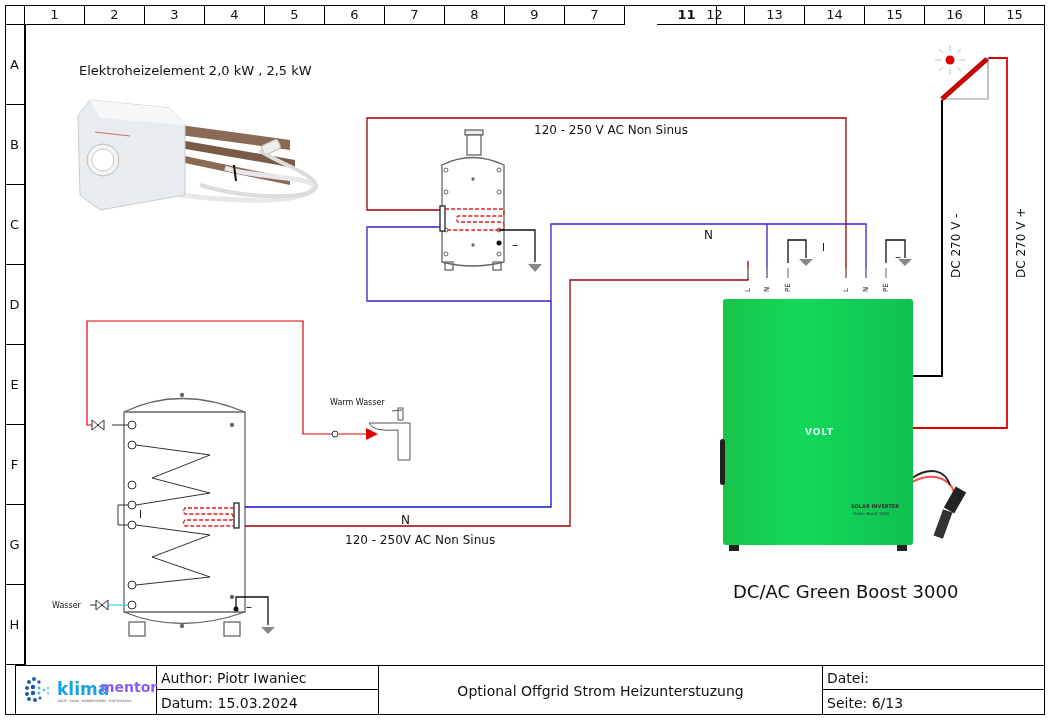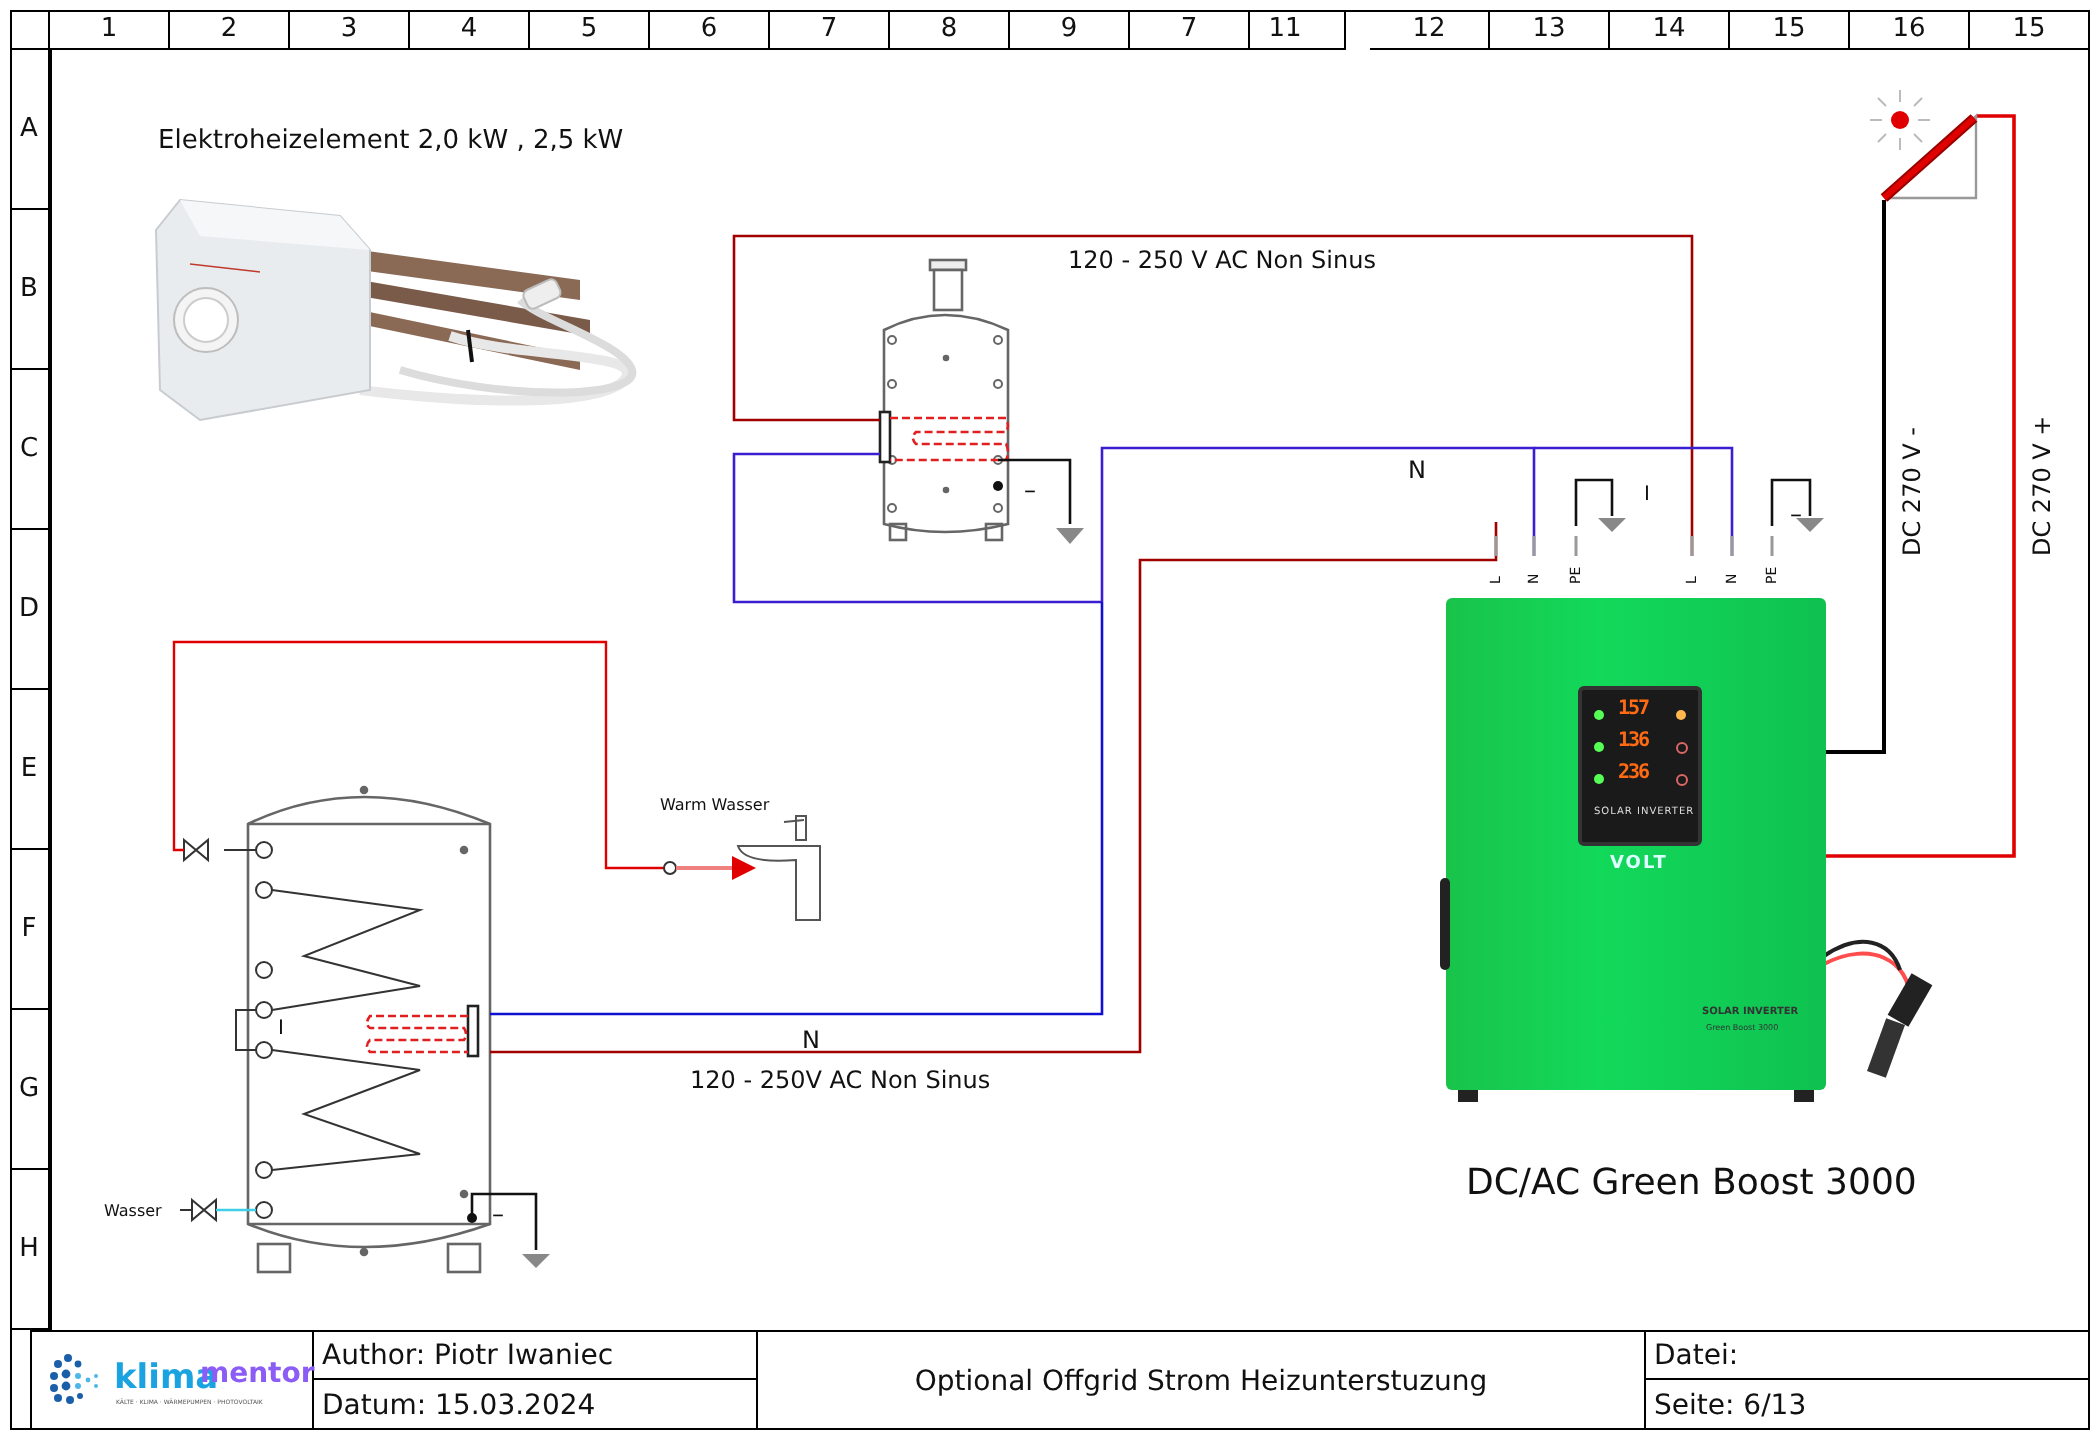--- a/index.html
+++ b/index.html
@@ -29,21 +29,21 @@
     <div class="colhdr" style="left: 25px; width: 60px;">1</div>
     <div class="colhdr" style="left: 85px; width: 60px;">2</div>
     <div class="colhdr" style="left: 145px; width: 60px;">3</div>
     <div class="colhdr" style="left: 205px; width: 60px;">4</div>
     <div class="colhdr" style="left: 265px; width: 60px;">5</div>
     <div class="colhdr" style="left: 325px; width: 60px;">6</div>
     <div class="colhdr" style="left: 385px; width: 60px;">7</div>
     <div class="colhdr" style="left: 445px; width: 60px;">8</div>
     <div class="colhdr" style="left: 505px; width: 60px;">9</div>
     <div class="colhdr" style="left: 565px; width: 60px;">7</div>
-    <div class="colhdr" style="left: 613px; width: 60px;">11</div>
+    <div class="colhdr" style="left: 657px; width: 60px; font-weight: bold;">11</div>
     <div class="colhdr" style="left: 685px; width: 60px;">12</div>
     <div class="colhdr" style="left: 745px; width: 60px;">13</div>
     <div class="colhdr" style="left: 805px; width: 60px;">14</div>
     <div class="colhdr" style="left: 865px; width: 60px;">15</div>
     <div class="colhdr" style="left: 925px; width: 60px;">16</div>
     <div class="colhdr" style="left: 985px; width: 60px;">15</div>
   </div>
 
 <div id="rowhdrs">
     <div class="rowhdr" style="top: 25px; height: 80px;">A</div>
@@ -198,32 +198,20 @@
 
   <g>
     <path d="M912 482 C935 470 955 480 955 500" fill="none" stroke="#ff4d4d" stroke-width="2"></path>
     <path d="M912 478 C930 466 945 470 950 485" fill="none" stroke="#222" stroke-width="2"></path>
     <rect x="949" y="488" width="12" height="24" fill="#222" transform="rotate(30 955 500)"></rect>
     <rect x="938" y="510" width="10" height="28" fill="#333" transform="rotate(20 943 524)"></rect>
   </g>
 </svg>
 
 <div class="inverter">
-  <div class="panel">
-    <span class="led" style="left:6px;top:10px;background:#5f5;"></span>
-    <span class="seg" style="top:4px;">157</span>
-    <span class="led" style="left:47px;top:10px;background:#ffb84d;"></span>
-    <span class="led" style="left:6px;top:26px;background:#5f5;"></span>
-    <span class="seg" style="top:20px;">136</span>
-    <span class="led" style="left:47px;top:26px;border:1px solid #d66;width:4px;height:4px;"></span>
-    <span class="led" style="left:6px;top:42px;background:#5f5;"></span>
-    <span class="seg" style="top:36px;">236</span>
-    <span class="led" style="left:47px;top:42px;border:1px solid #d66;width:4px;height:4px;"></span>
-    <span style="position:absolute;left:6px;top:58px;font-size:5px;color:#ddd;letter-spacing:0.5px;">SOLAR INVERTER</span>
-  </div>
   <span class="brand">VOLT</span>
   <span style="position:absolute;left:128px;top:204px;font-size:5px;color:#333;font-weight:bold;">SOLAR INVERTER</span>
   <span style="position:absolute;left:130px;top:212px;font-size:4px;color:#333;">Green Boost 3000</span>
   <span style="position:absolute;left:-3px;top:140px;width:5px;height:46px;background:#222;border-radius:3px;"></span>
   <span style="position:absolute;left:6px;bottom:-6px;width:10px;height:6px;background:#222;"></span>
   <span style="position:absolute;right:6px;bottom:-6px;width:10px;height:6px;background:#222;"></span>
 </div>
 
 <span class="lbl" style="left:79px;top:63px;font-size:13px;">Elektroheizelement 2,0 kW , 2,5 kW</span>
 <span class="lbl" style="left:534px;top:123px;">120 - 250 V AC Non Sinus</span>

